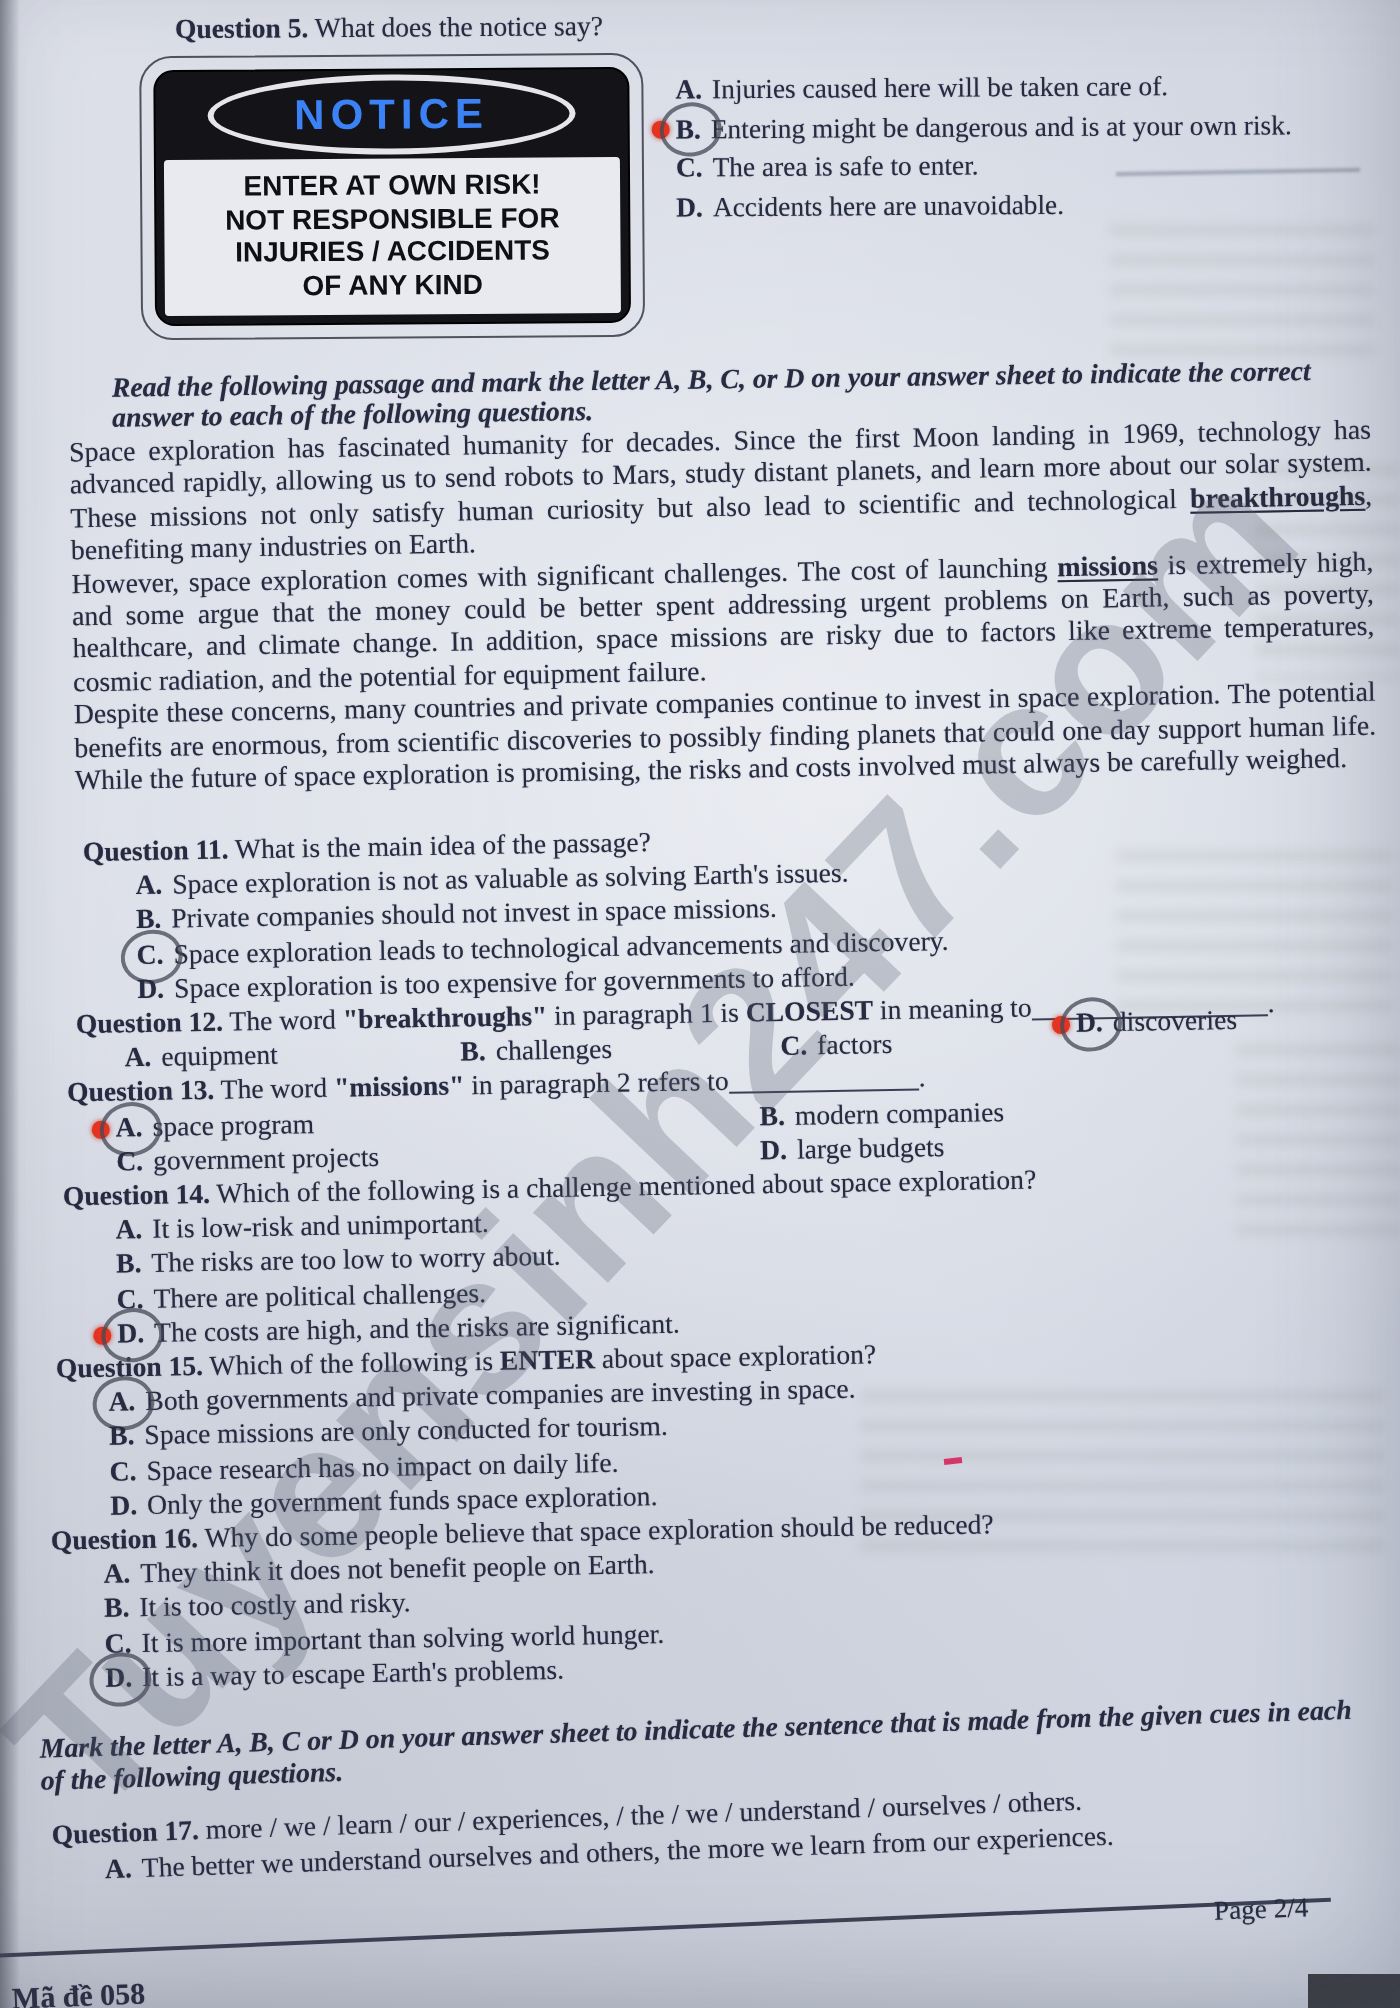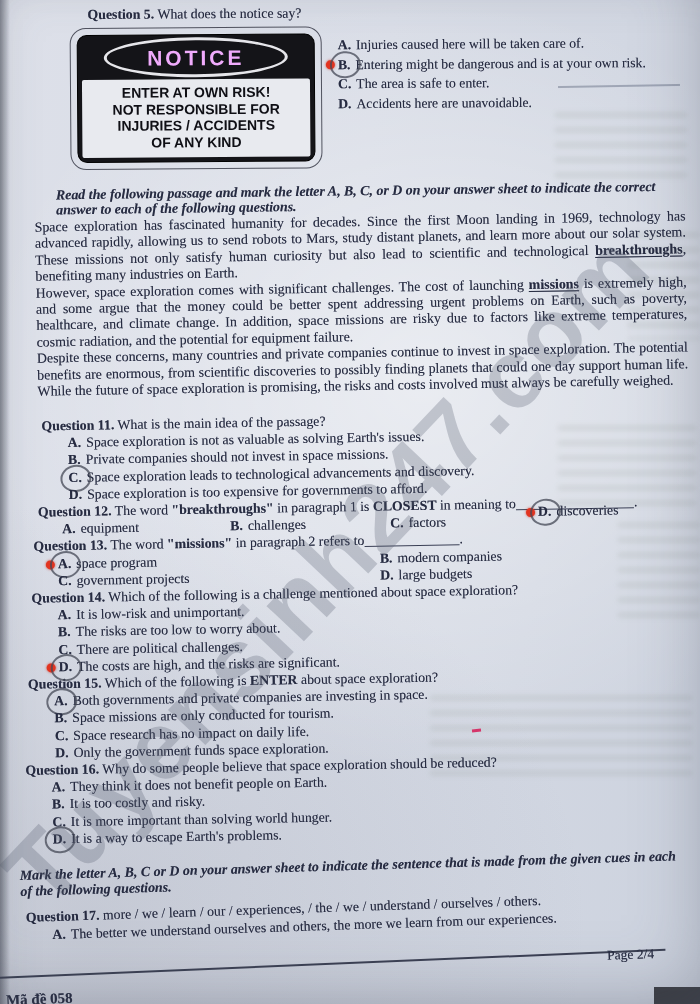--- a/index.html
+++ b/index.html
@@ -39,21 +39,21 @@
   
   .sec-q10{top:4px;left:70px;right:16px;transform:rotate(-.4deg);font-size:13.8px;line-height:17px;}
   .sec-q10 .qline{margin-left:18px;}
   .q10row{display:flex;margin-top:5px;}
   .sign-outer{width:238px;flex:0 0 auto;border:1.6px solid rgba(55,58,70,.85);border-radius:16px;padding:6px;}
   .sign{border-radius:10px;overflow:hidden;background:#141418;border:1px solid #000;}
   .sign-top{height:44px;display:flex;align-items:center;justify-content:center;}
   .sign-ellipse{width:178px;height:34px;border:3px solid #e6e6ea;border-radius:50%;
     display:flex;align-items:center;justify-content:center;}
   .sign-title{font-family:"Liberation Sans","DejaVu Sans",sans-serif;font-weight:bold;font-size:21px;
-    letter-spacing:3px;color:#f0abfc;text-shadow:none;}
+    letter-spacing:3px;color:#3b82f6;text-shadow:none;}
   .sign-body{margin:0 4px 4px;background:#e8eaef;padding:5px 2px 7px;text-align:center;
     font-family:"Liberation Sans","DejaVu Sans",sans-serif;font-weight:bold;font-size:14px;
     line-height:16.6px;color:#0f0f15;border-radius:2px;text-shadow:none;}
   .q10opts{margin:9px 0 0 16px;line-height:19.6px;font-size:13.7px;}
 
   
   .instr{font-weight:bold;font-style:italic;}
   .sec-instr1{top:183px;left:56px;right:14px;transform:rotate(-.8deg);font-size:13.9px;line-height:15.4px;}
   .sec-passage{top:214px;left:36px;right:13px;transform:rotate(-1deg);font-size:13.9px;line-height:16.4px;}
   .sec-passage p{text-align:justify;}

